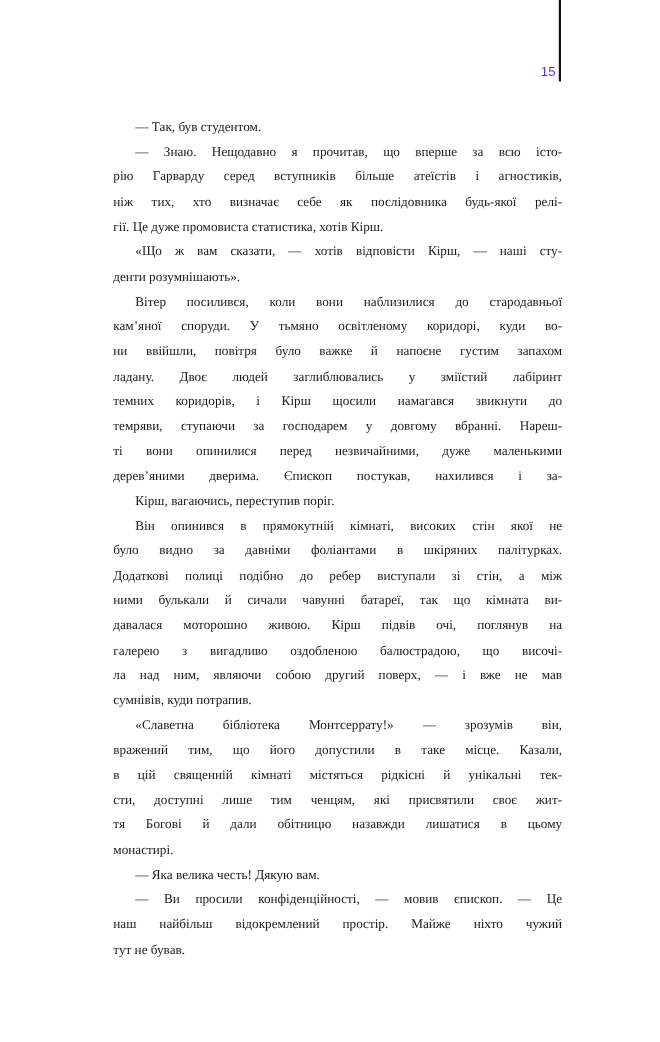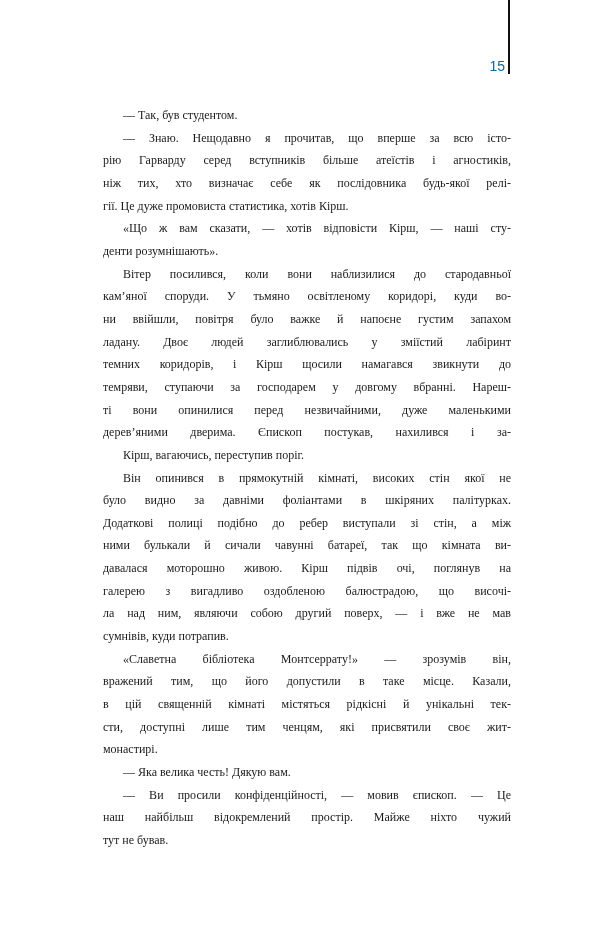--- a/index.html
+++ b/index.html
@@ -3,21 +3,21 @@
 <meta charset="utf-8">
 <style>
   html, body { margin: 0; padding: 0; background: #ffffff; }
   body { width: 600px; height: 947px; position: relative; overflow: hidden; }
   .rule {
     position: absolute; left: 508px; top: 0; width: 2px; height: 74px;
     background: #111;
   }
   .page-num {
     position: absolute; right: 95px; top: 58px;
-    font-family: "Liberation Sans", sans-serif; font-size: 14px; color: #0369a1;
+    font-family: "Liberation Sans", sans-serif; font-size: 12px; color: #6d28d9;
   }
   .text {
     position: absolute; left: 83px; top: 104px; width: 428px;
     font-family: "Liberation Serif", serif; font-size: 12px; line-height: 22.65px;
     color: #1a1a1a;
   }
   .p { margin: 0; text-indent: 20px; text-align: justify; text-align-last: left; }
   .line { display: block; text-align: justify; text-align-last: justify; white-space: nowrap; }
   .line.last { text-align-last: left; }
   .line.first { padding-left: 20px; }
@@ -63,20 +63,21 @@
     <span class="line">давалася моторошно живою. Кірш підвів очі, поглянув на</span>
     <span class="line">галерею з вигадливо оздобленою балюстрадою, що височі-</span>
     <span class="line">ла над ним, являючи собою другий поверх, — і вже не мав</span>
     <span class="line last">сумнівів, куди потрапив.</span>
   </div>
   <div class="p">
     <span class="line first">«Славетна бібліотека Монтсеррату!» — зрозумів він,</span>
     <span class="line">вражений тим, що його допустили в таке місце. Казали,</span>
     <span class="line">в цій священній кімнаті містяться рідкісні й унікальні тек-</span>
     <span class="line">сти, доступні лише тим ченцям, які присвятили своє жит-</span>
+    <span class="line">тя Богові й дали обітницю назавжди лишатися в цьому</span>
     <span class="line last">монастирі.</span>
   </div>
   <div class="p">
     <span class="line first last">— Яка велика честь! Дякую вам.</span>
   </div>
   <div class="p">
     <span class="line first">— Ви просили конфіденційності, — мовив єпископ. — Це</span>
     <span class="line">наш найбільш відокремлений простір. Майже ніхто чужий</span>
     <span class="line last">тут не бував.</span>
   </div>

